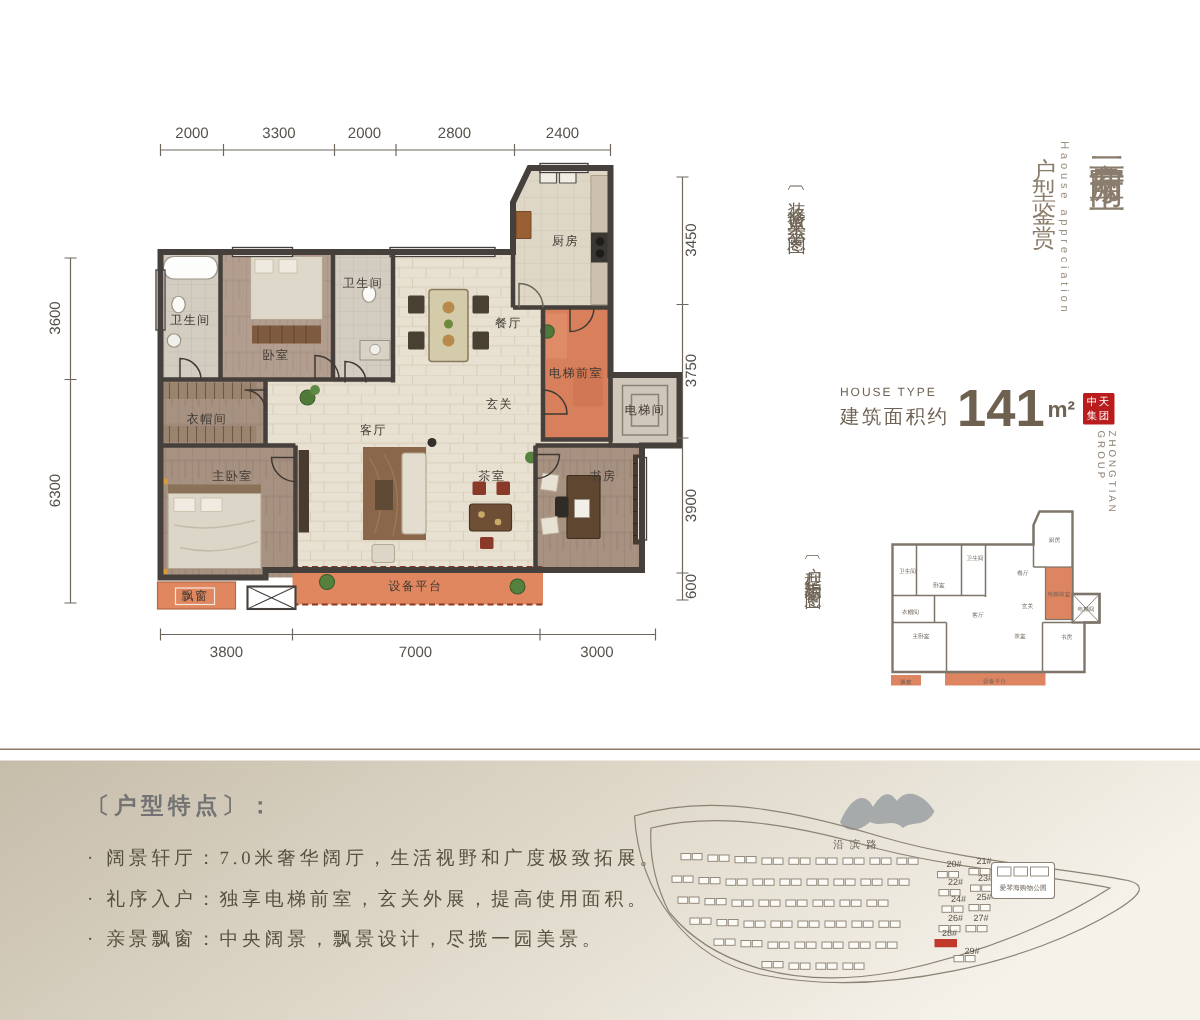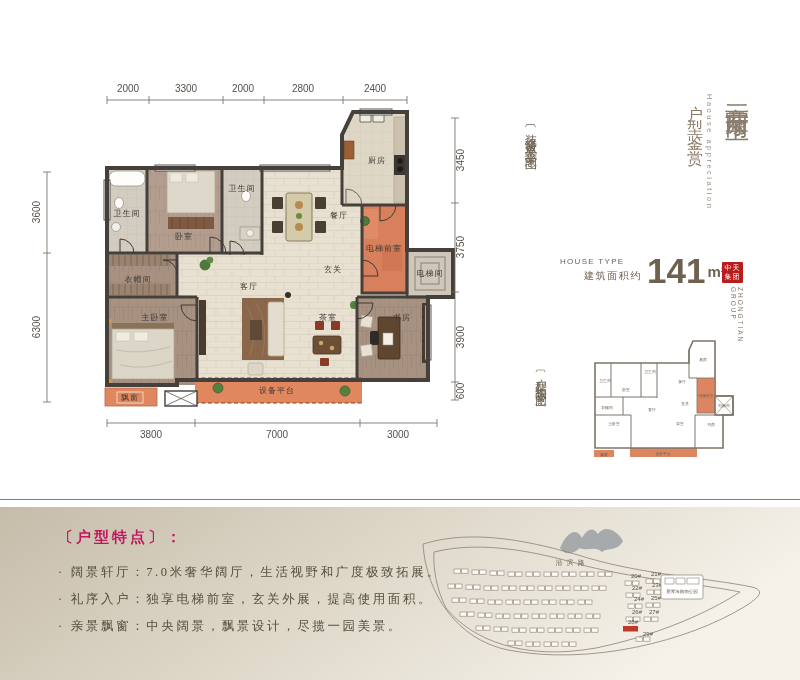--- a/index.html
+++ b/index.html
@@ -11,35 +11,35 @@
   .deco-note{left:522px;top:120px;font-family:"Liberation Serif",serif;font-size:12.5px;
              letter-spacing:4px;color:#6e6354;height:140px;}
   .subtitle{left:684px;top:92px;font-family:"Liberation Serif",serif;font-size:16px;
             letter-spacing:15px;color:#8a7c6a;height:160px;}
   .subtitle-en{left:705px;top:94px;font-size:7.5px;letter-spacing:2.5px;color:#9c9080;height:170px;}
   .main-title{left:721px;top:86px;font-family:"Liberation Serif",serif;font-size:24px;
               letter-spacing:3px;color:#8a7d6d;height:170px;}
   .areablock{left:560px;top:257px;display:flex;align-items:center;color:#6f6355;}
   .areablock .lbls{display:flex;flex-direction:column;margin-right:5px;margin-bottom:3px;}
   .areablock .l1{font-size:8px;letter-spacing:1.3px;}
-  .areablock .l2{font-family:Liberation Sans, sans-serif;font-size:10px;letter-spacing:1.6px;margin-top:3px;margin-left:24px;}
+  .areablock .l2{font-family:Liberation Sans, sans-serif;font-size:13px;letter-spacing:1.6px;margin-top:3px;}
   .areablock .num{font-size:35px;font-weight:600;line-height:0.82;color:#6f6150;}
   .areablock .unit{font-size:15px;font-weight:600;margin-left:2px;margin-bottom:1px;}
   .logo-sq{left:722px;top:262px;width:21px;height:21px;background:#b91c1c;color:#fff;
            text-align:center;font-size:7px;line-height:8.5px;letter-spacing:1px;padding-top:2px;
            box-sizing:border-box;border-radius:1px;font-family:"Liberation Serif",serif;}
   .logo-en{left:720px;top:287px;height:86px;width:24px;font-size:6.5px;letter-spacing:2px;color:#8a7d6d;}
   .struct-note{left:533px;top:366px;font-family:"Liberation Serif",serif;font-size:11.5px;
                letter-spacing:3px;color:#6e6354;height:105px;}
   
   .sep{left:0;top:499px;width:800px;height:1px;background:#8d7c67;}
   .band{left:0;top:507px;width:800px;height:173px;
         background:linear-gradient(145deg,#c6bcaa 0%,#ddd6c7 40%,#f5f2ea 85%);}
   .features{left:58px;top:528px;color:#55503f;font-family:"Liberation Serif",serif;}
-  .features h3{margin:0 0 12px 0;font-size:15px;letter-spacing:3px;color:#be185d;font-weight:700;}
+  .features h3{margin:0 0 12px 0;font-size:15px;letter-spacing:3px;color:#737373;font-weight:700;}
   .features ul{list-style:none;margin:0;padding:0;}
   .features li{font-size:12.5px;letter-spacing:2.6px;line-height:27px;white-space:nowrap;}
   .features .blt{margin-right:6px;}
   svg text{font-family:"Liberation Sans",sans-serif;}
   .roomlabel{fill:#3e3933;font-size:8px;letter-spacing:1px;}
   .dimtxt{fill:#55504a;font-size:10px;}
   .minilabel{fill:#6b6156;font-size:3.8px;}
   .mapnum{fill:#5a534a;font-size:6px;}
 </style>
 </head>

